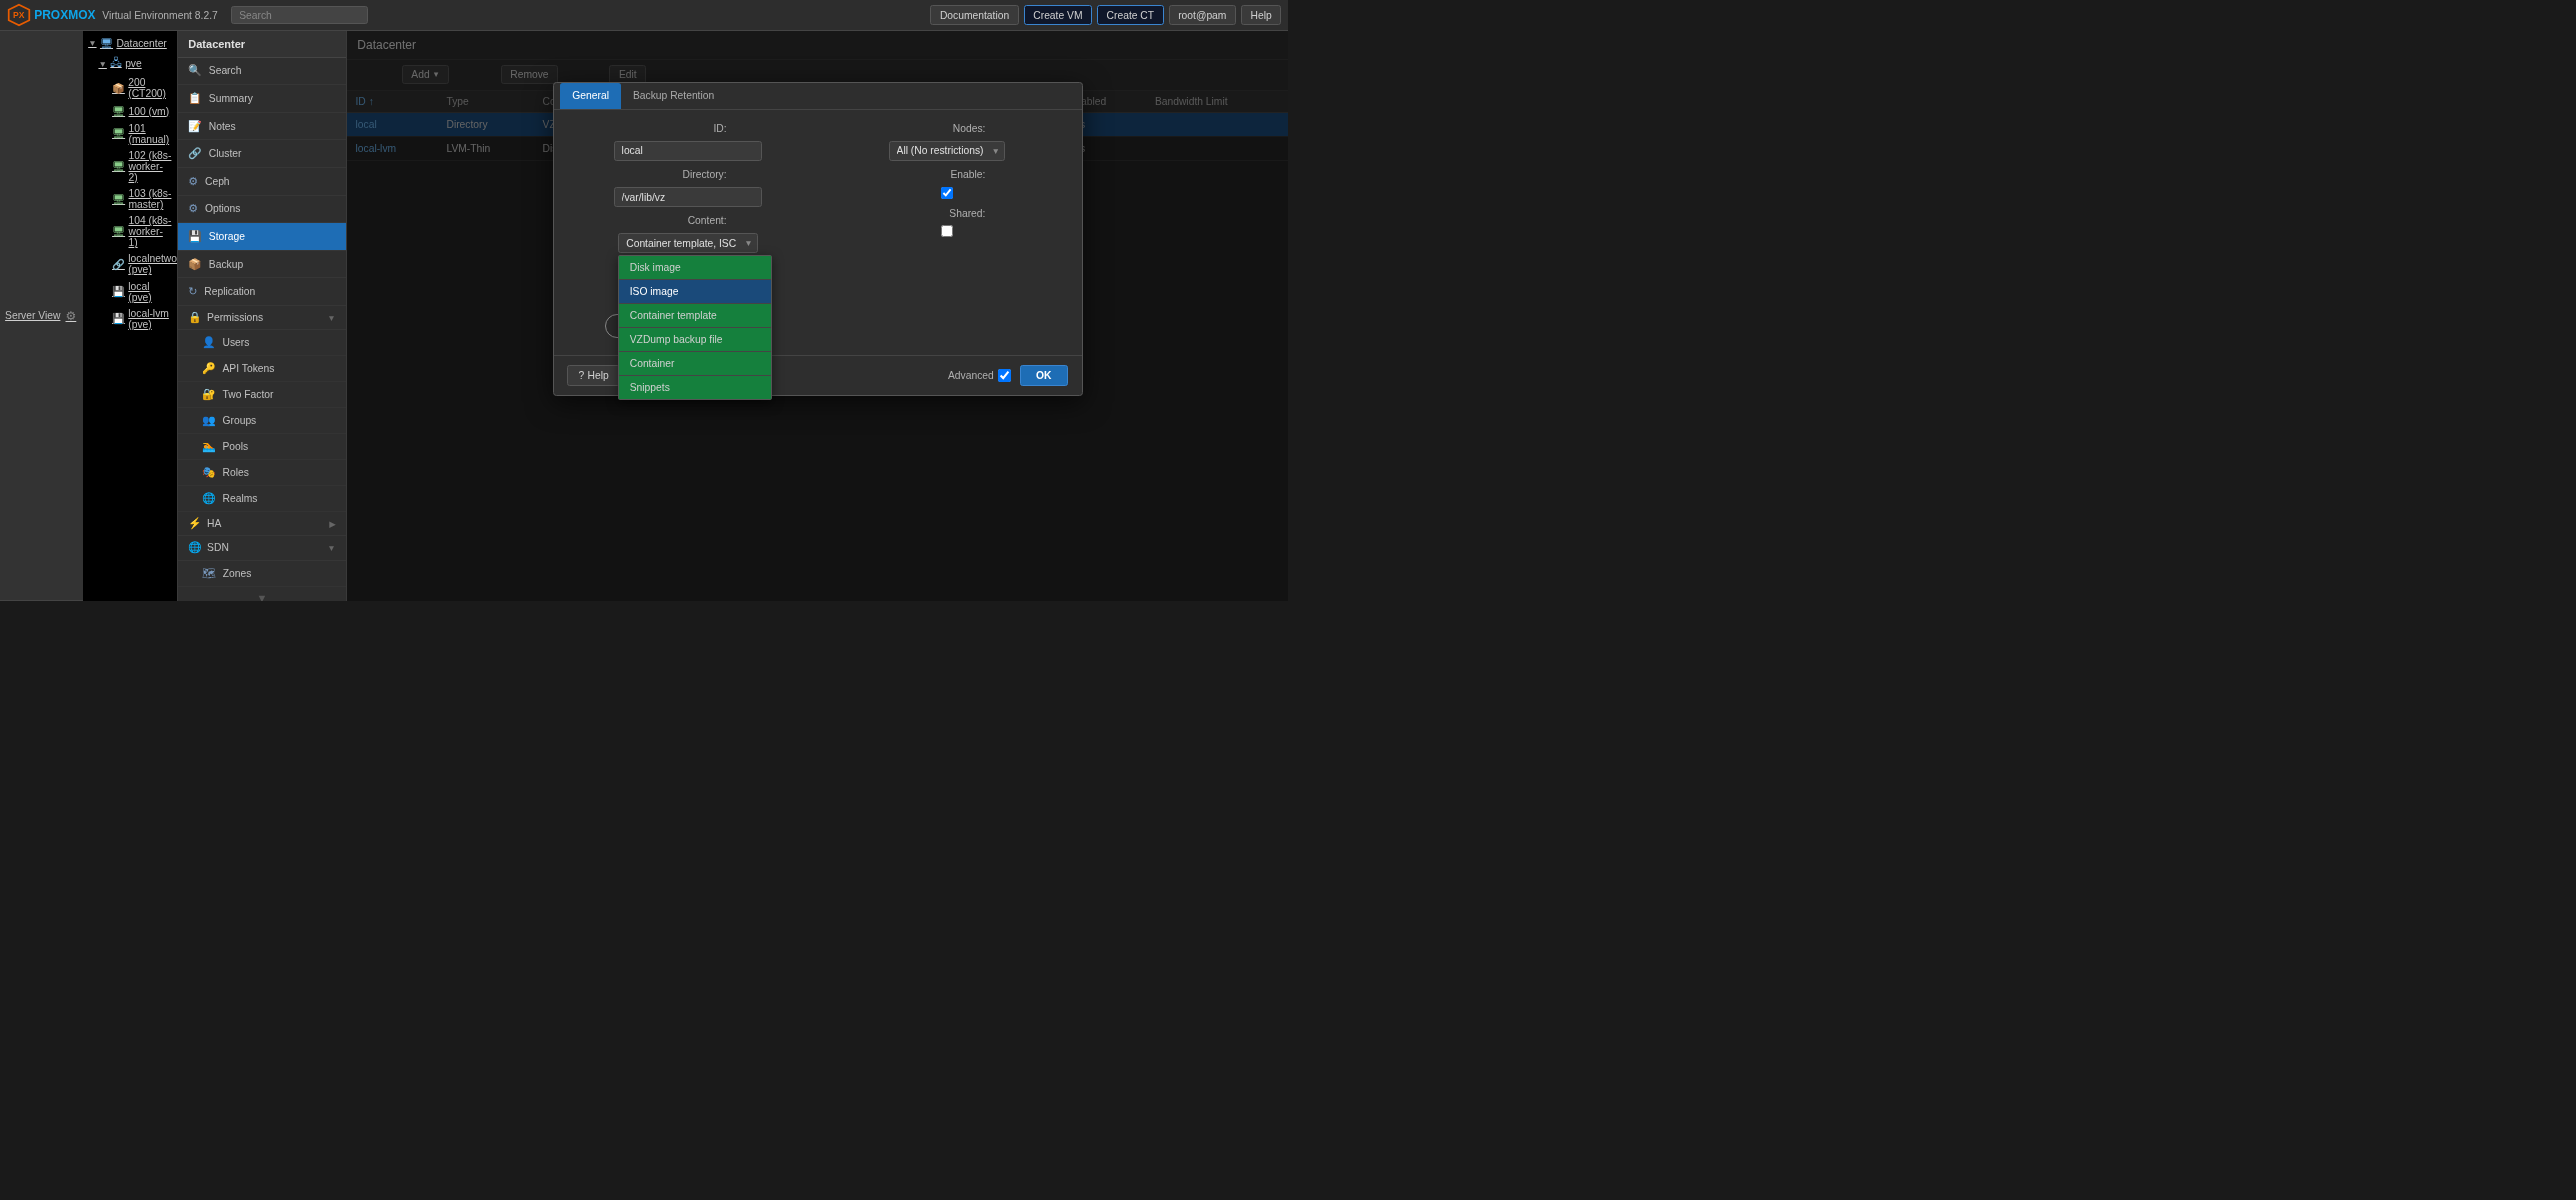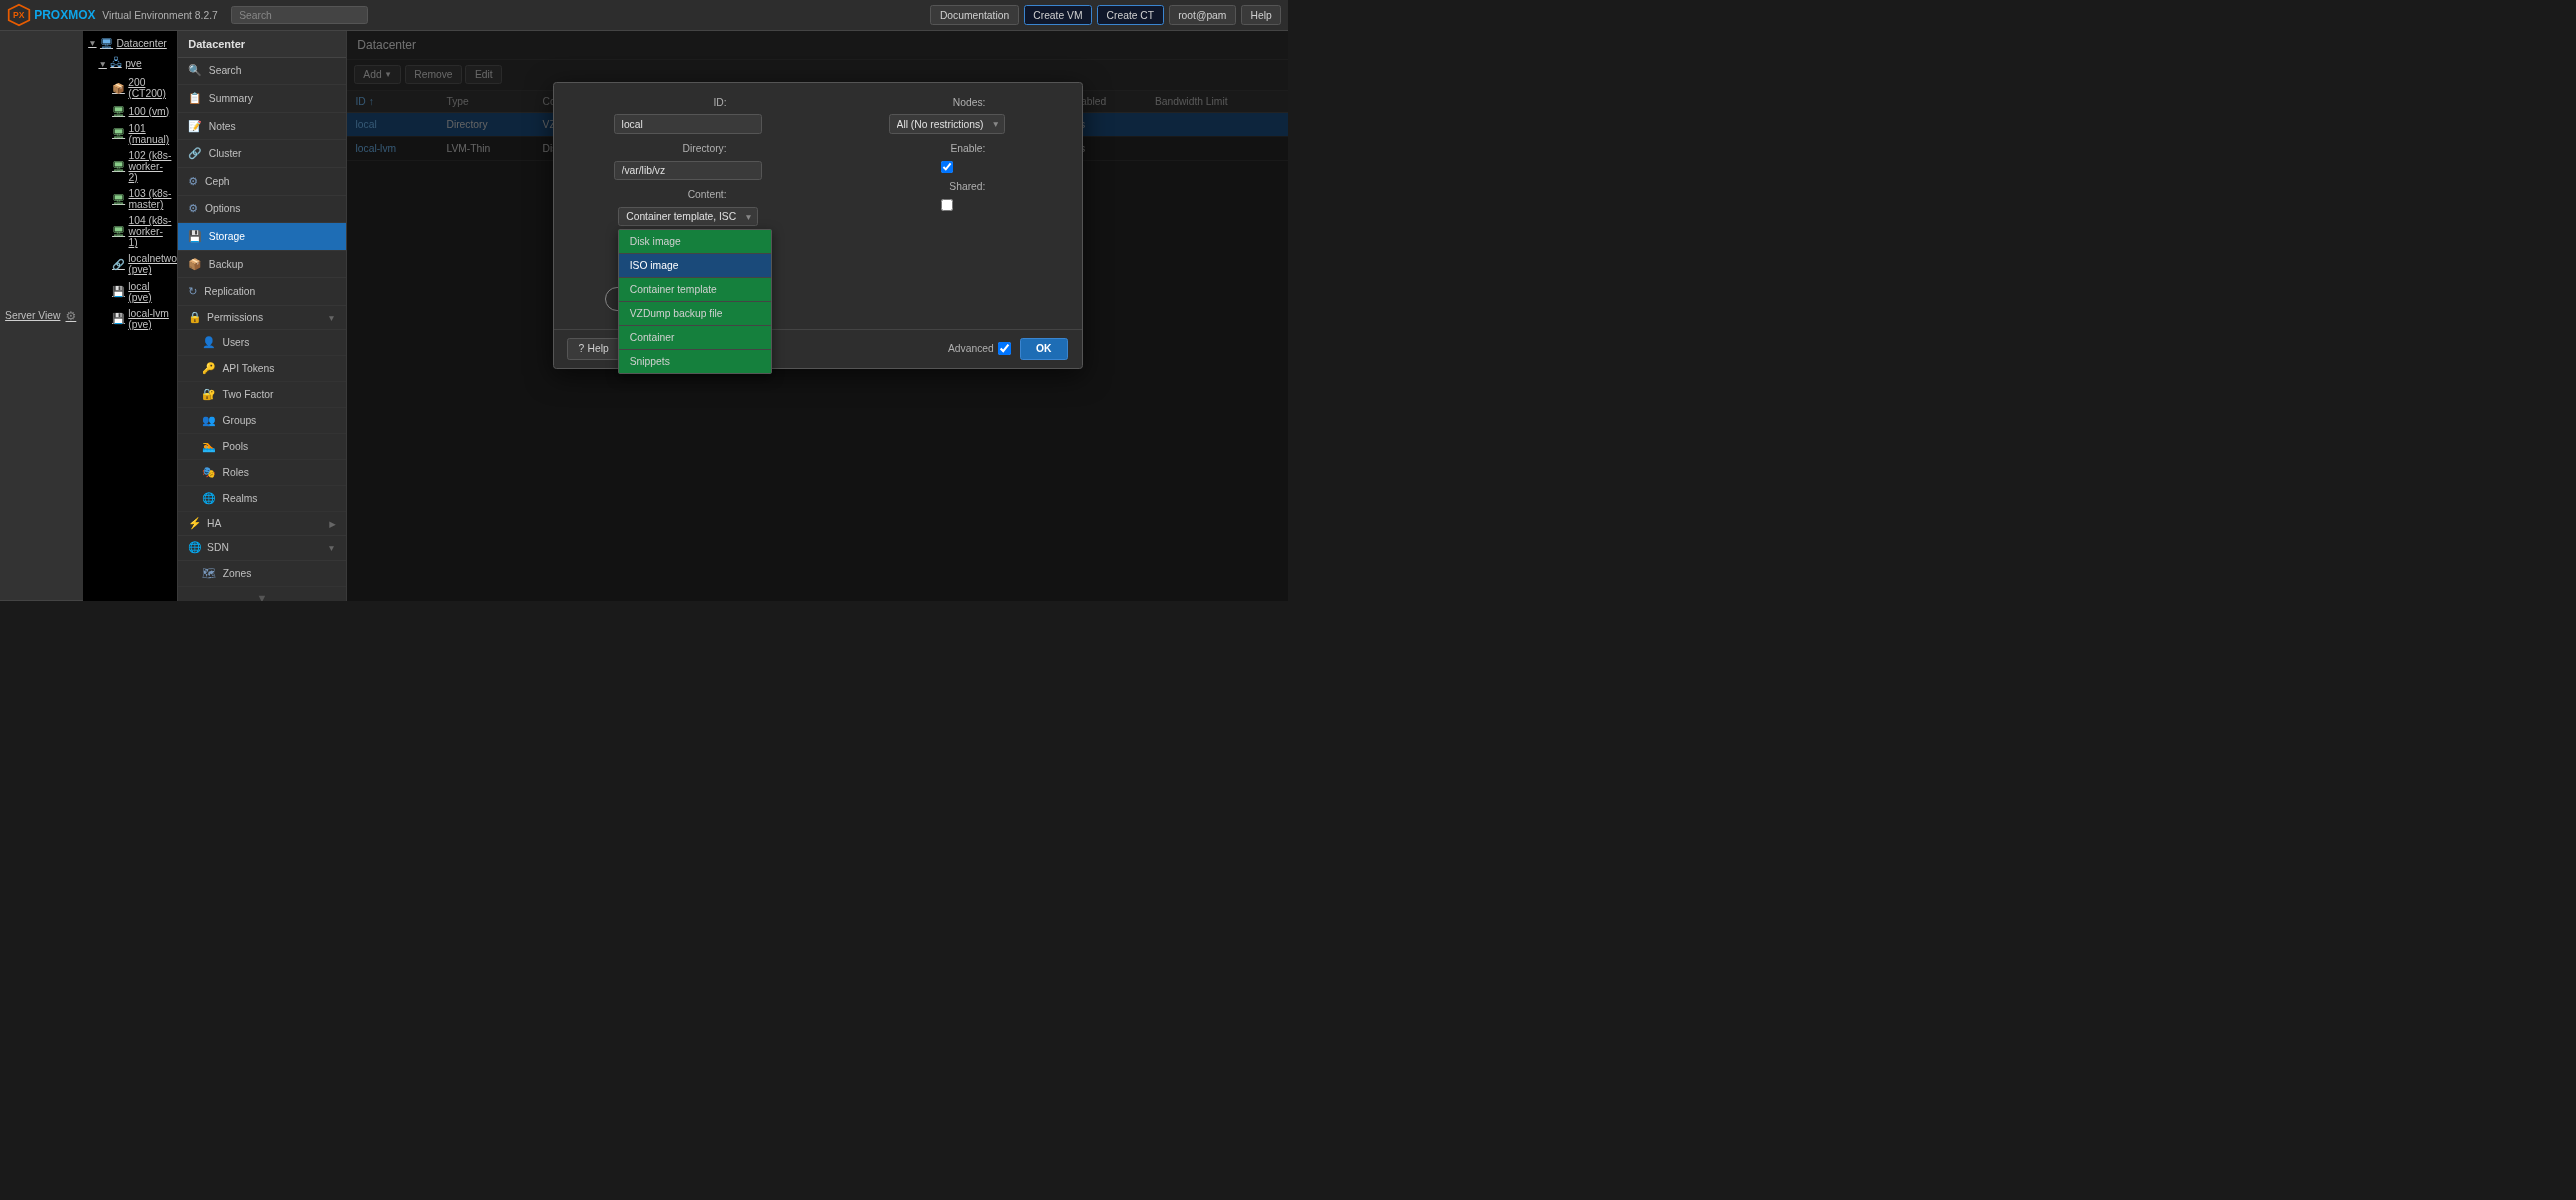--- a/index.html
+++ b/index.html
@@ -211,20 +211,21 @@
       background: #3a3a3a;
       border: 0.9px solid #555;
       color: #d0d0d0;
       padding: 3.4px 8.5px;
       border-radius: 2.6px;
       cursor: pointer;
       font-size: 10.3px;
       display: flex;
       align-items: center;
       gap: 2.6px;
+      margin-left: 48px;
     }
     .tool-btn .arrow { font-size: 7.7px; }
 
     
     .table-wrap {
       flex: 1;
       overflow: auto;
     }
     table {
       width: 100%;
@@ -691,20 +692,24 @@
     <td>No</td>
     <td>Yes</td>
     <td></td>
   </tr>
           </tbody>
       </table>
     </div>
 
     <div class="overlay">
       <div class="dialog">
+        <div class="dialog-tabs">
+          <div class="dialog-tab active">General</div>
+          <div class="dialog-tab">Backup Retention</div>
+        </div>
         <div class="dialog-body">
 
           <div class="dialog-col">
             <div class="form-row">
               <span class="form-label">ID:</span>
               <input class="form-input" type="text" value="local" style="">
             </div>
             <div class="form-row">
               <span class="form-label">Directory:</span>
               <input class="form-input" type="text" value="/var/lib/vz" style="">

